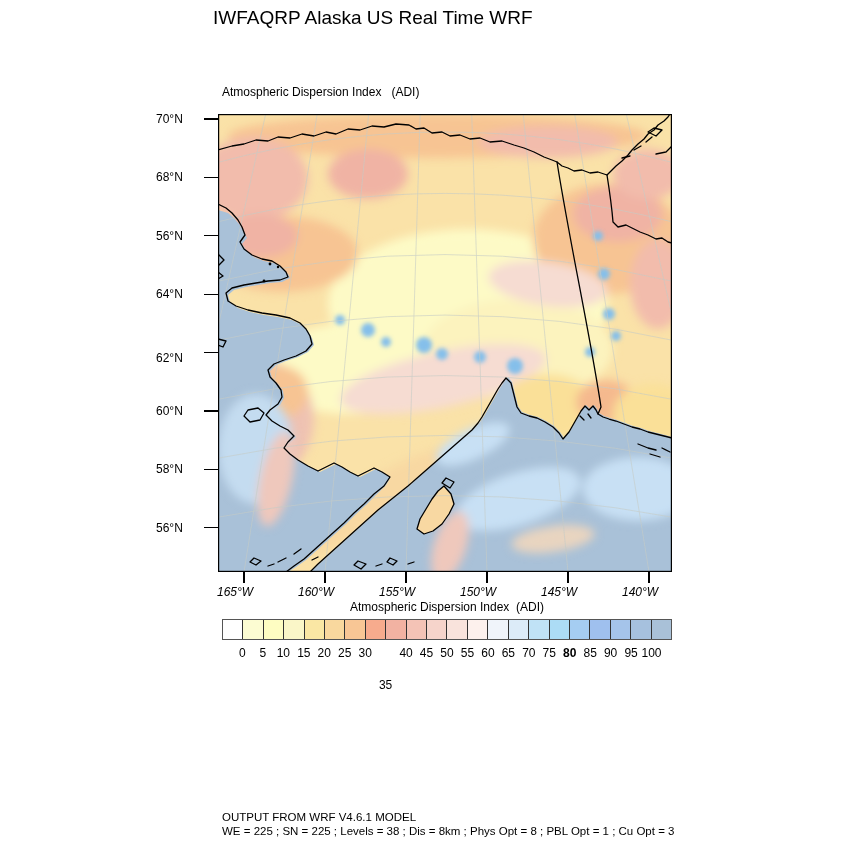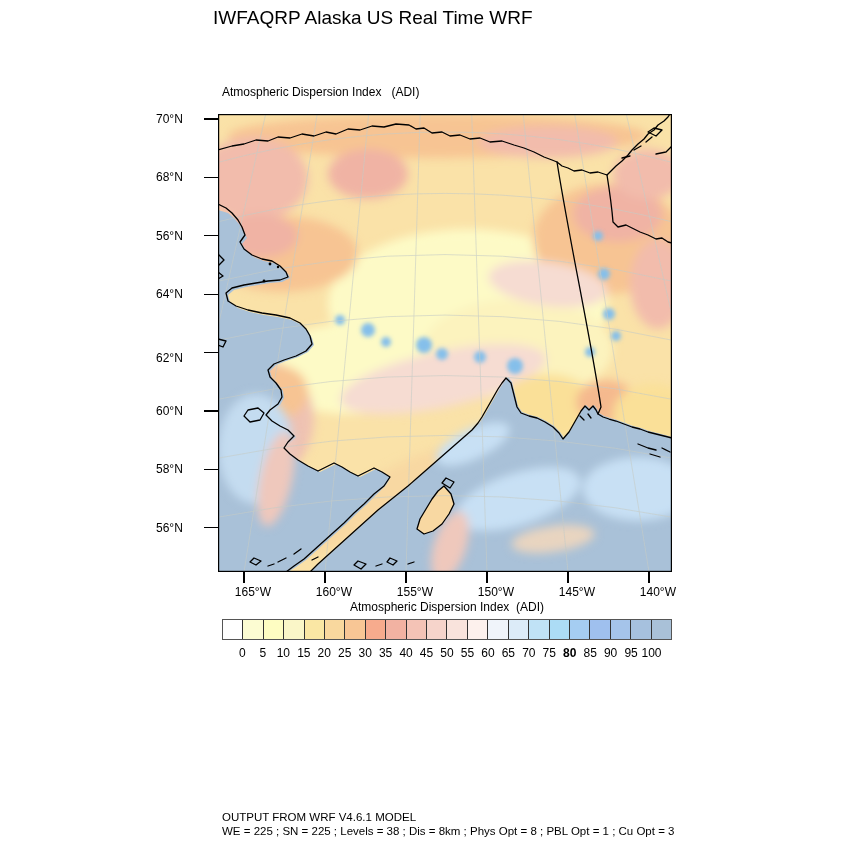--- a/index.html
+++ b/index.html
@@ -5,21 +5,21 @@
   html,body{margin:0;padding:0;background:#fff;}
   .page{position:relative;width:850px;height:850px;background:#ffffff;overflow:hidden;
         font-family:"Liberation Sans","DejaVu Sans",sans-serif;color:#000;}
   .page-title{position:absolute;left:213px;top:7px;font-size:19px;white-space:nowrap;}
   .init-block{position:absolute;right:175px;top:10px;font-size:11.5px;line-height:14px;text-align:right;white-space:nowrap;}
   .field-label{position:absolute;left:222px;top:85px;font-size:12px;white-space:pre;}
   .map-frame{position:absolute;left:218px;top:114px;width:454px;height:458px;}
   .tick-h{position:absolute;background:#000;height:1.2px;width:14px;left:204px;}
   .tick-v{position:absolute;background:#000;width:1.2px;height:11px;top:572px;}
   .lat-label{position:absolute;left:156px;width:46px;font-size:12px;}
-  .lon-label{position:absolute;width:54px;text-align:right;font-size:12px;top:585px;}
+  .lon-label{position:absolute;width:54px;text-align:left;font-size:12px;top:585px;font-style:italic;}
   .cb-title{position:absolute;left:222px;width:450px;text-align:center;top:600px;font-size:12px;white-space:pre;}
   .colorbar{position:absolute;left:222px;top:619px;width:450px;height:21px;display:flex;
             border:1px solid #555;box-sizing:border-box;background:#fff;}
   .cb-cell{flex:1 1 0;border-right:1px solid #333;box-sizing:border-box;}
   .cb-cell:last-child{border-right:none;}
   .cb-label{position:absolute;width:34px;text-align:center;top:646px;font-size:12px;}
   .footer{position:absolute;left:222px;top:810px;font-size:11.5px;line-height:14px;white-space:nowrap;}
 </style>
 </head>
 <body>
@@ -208,21 +208,21 @@
     <div class="lon-label" style="left: 541px;">145°W</div>
     <div class="tick-v" style="left: 648.4px;"></div>
     <div class="lon-label" style="left: 622px;">140°W</div>
     <div class="cb-label" style="left: 225.455px;">0</div>
     <div class="cb-label" style="left: 245.909px;">5</div>
     <div class="cb-label" style="left: 266.364px;">10</div>
     <div class="cb-label" style="left: 286.818px;">15</div>
     <div class="cb-label" style="left: 307.273px;">20</div>
     <div class="cb-label" style="left: 327.727px;">25</div>
     <div class="cb-label" style="left: 348.182px;">30</div>
-    <div class="cb-label" style="left: 368.636px;">35</div>
+    <div class="cb-label" style="left: 368.636px; margin-top: 32px;">35</div>
     <div class="cb-label" style="left: 389.091px;">40</div>
     <div class="cb-label" style="left: 409.545px;">45</div>
     <div class="cb-label" style="left: 430px;">50</div>
     <div class="cb-label" style="left: 450.455px;">55</div>
     <div class="cb-label" style="left: 470.909px;">60</div>
     <div class="cb-label" style="left: 491.364px;">65</div>
     <div class="cb-label" style="left: 511.818px;">70</div>
     <div class="cb-label" style="left: 532.273px;">75</div>
     <div class="cb-label" style="left: 552.727px; font-weight: bold;">80</div>
     <div class="cb-label" style="left: 573.182px;">85</div>

